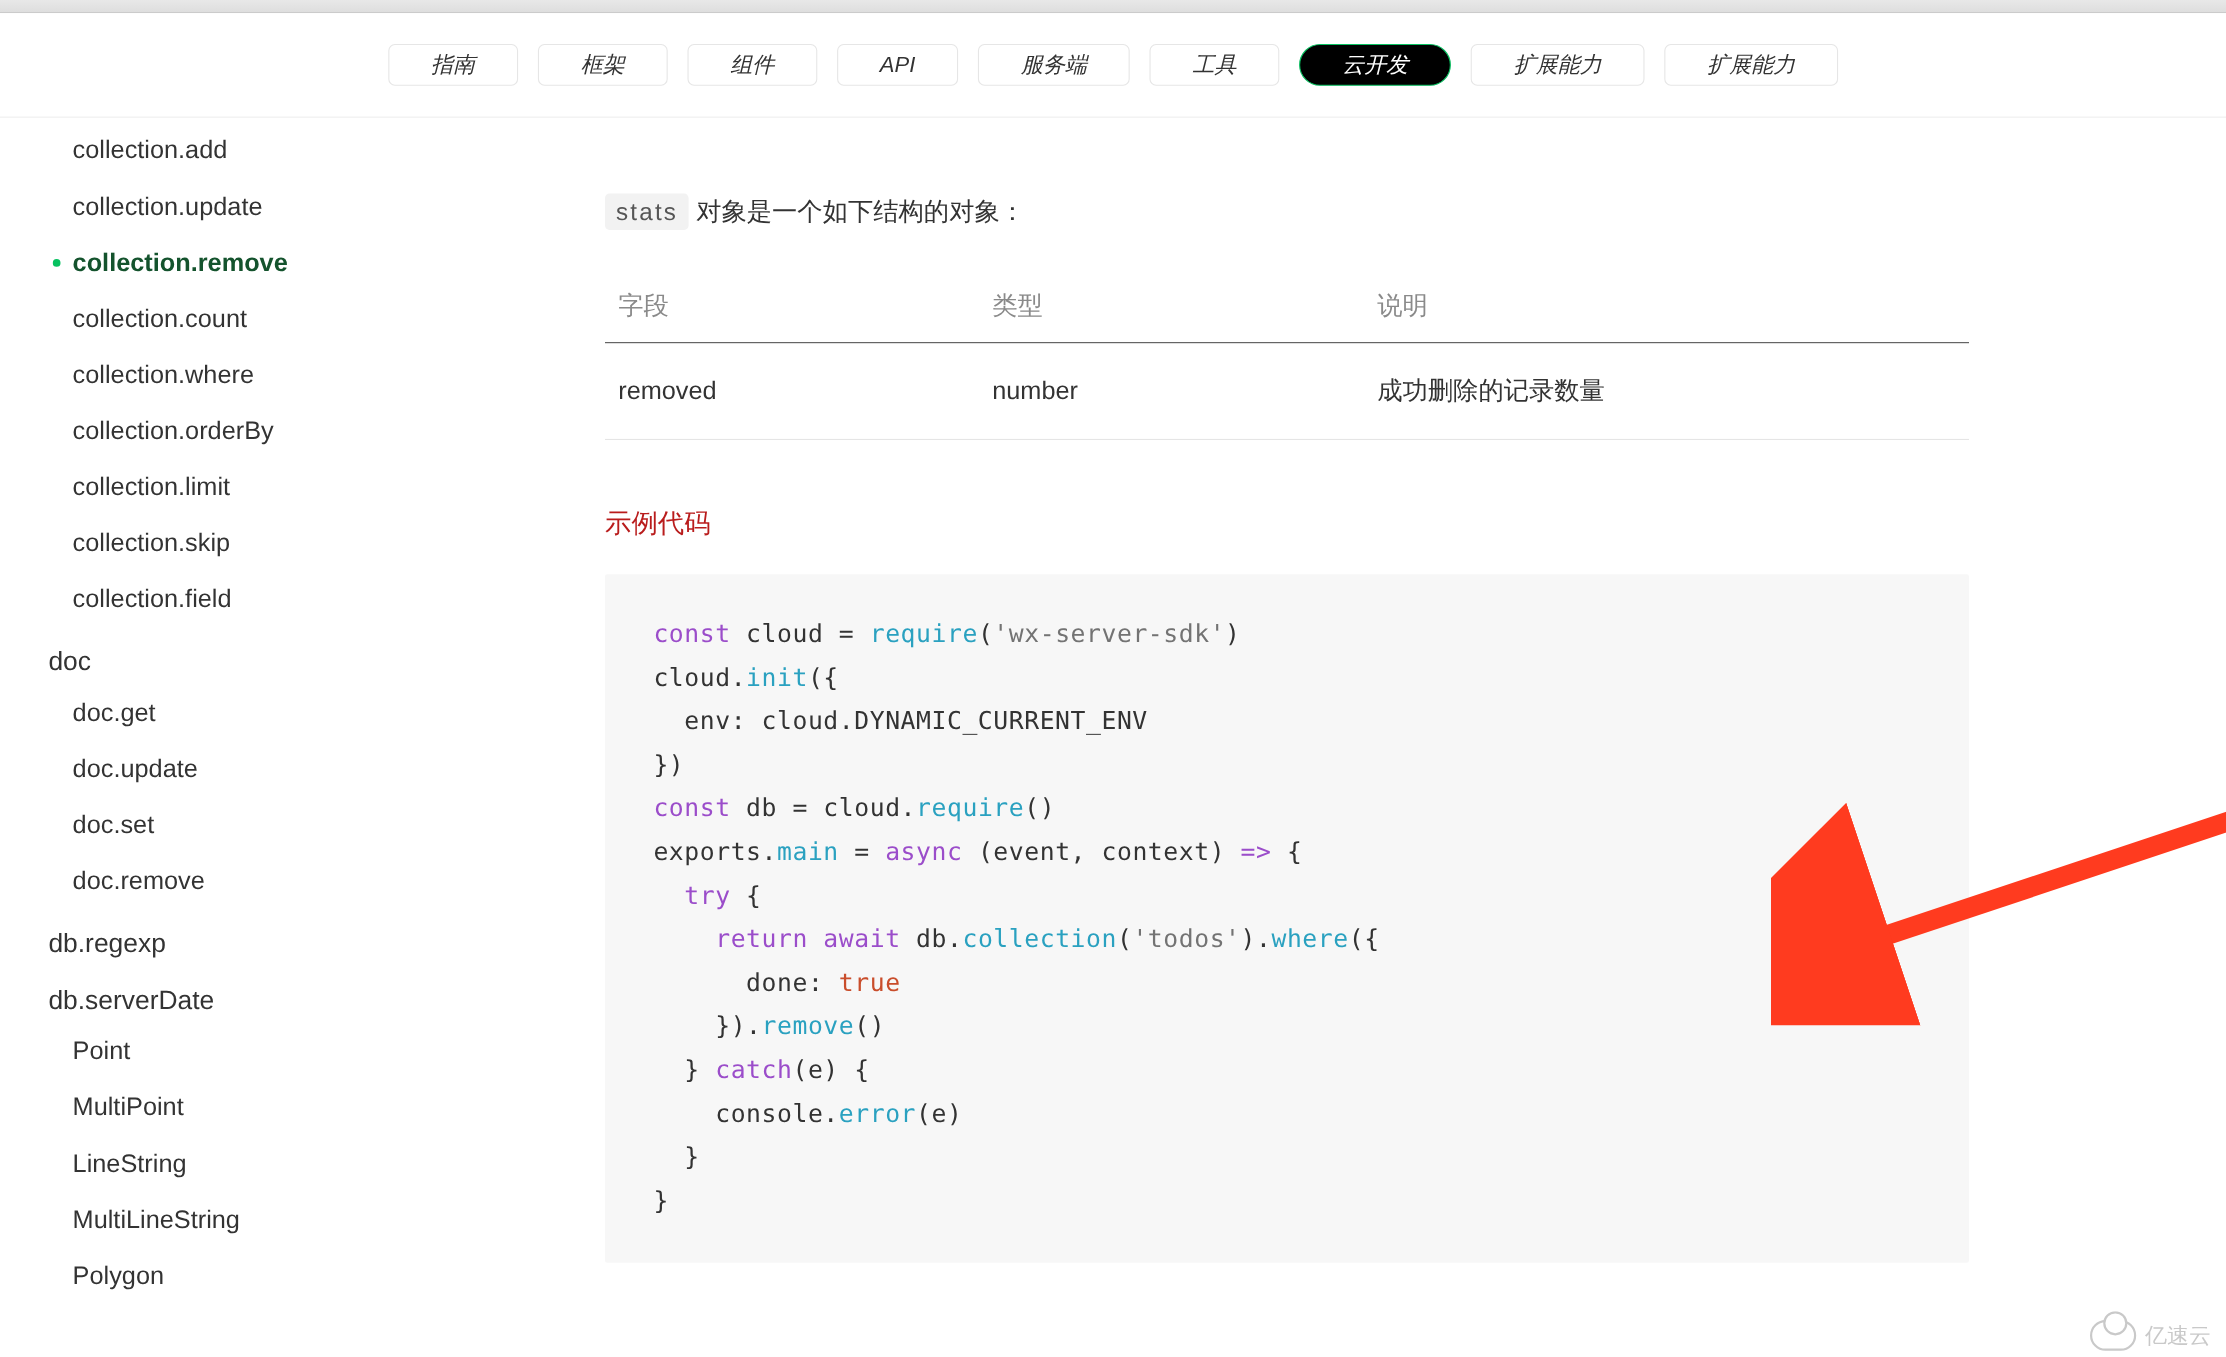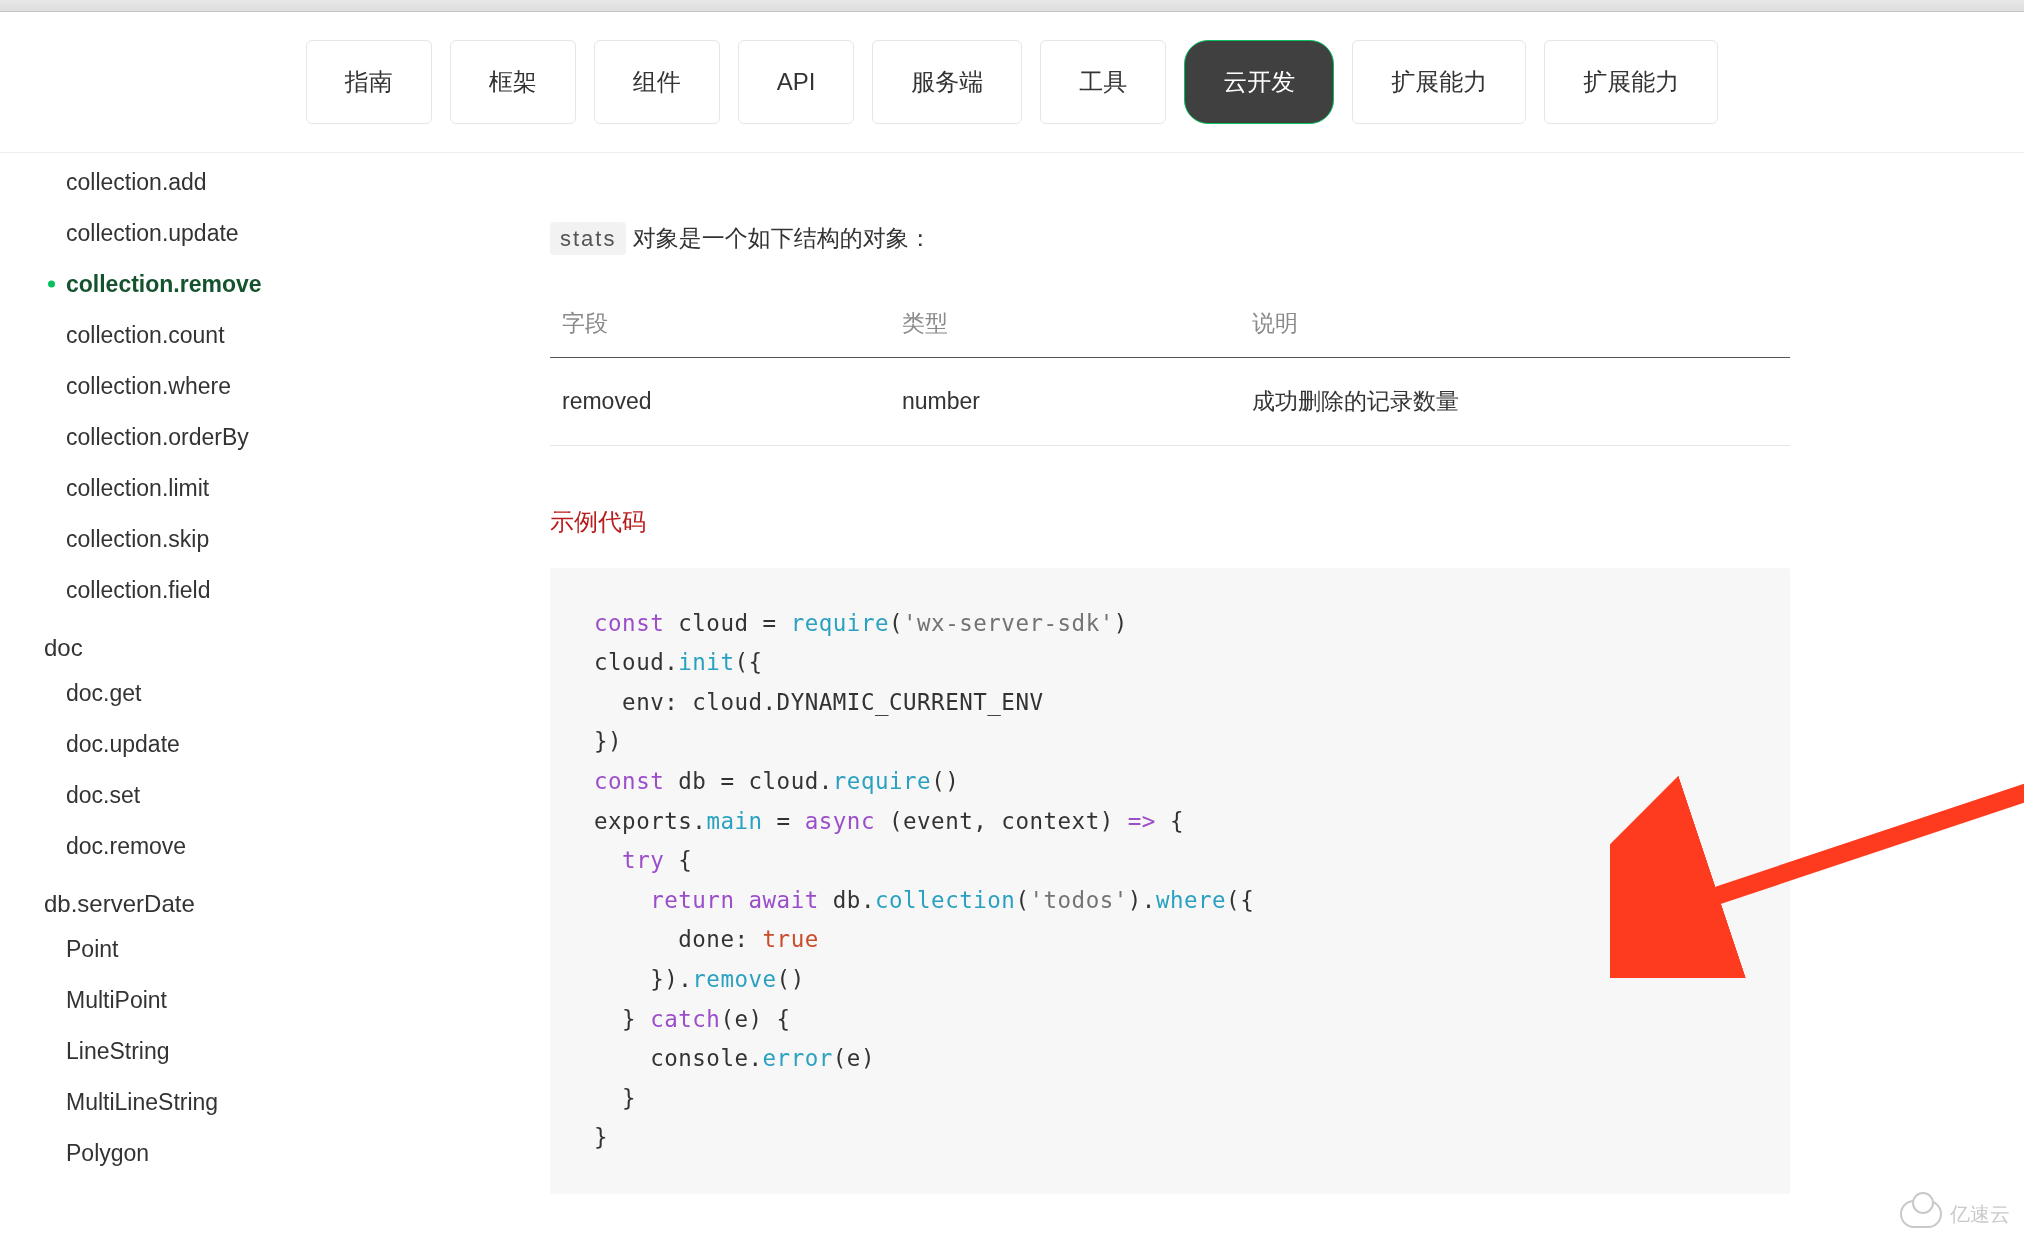--- a/index.html
+++ b/index.html
@@ -20,31 +20,32 @@
   .tab-bar {
     display: flex;
     justify-content: center;
     align-items: center;
     gap: 18px;
     padding: 28px 0;
     background: #fff;
     border-bottom: 1px solid #eee;
   }
   .tab-btn {
-    padding: 24px 38px;
+    padding: 4px 38px;
     border-radius: 6px;
     background: #fff;
     border: 1px solid #e6e6e6;
-    font-size: 24px;
+    font-size: 20px;
     color: #333;
     cursor: pointer;
     line-height: 1.4;
+    font-style: italic;
   }
   .tab-btn.active {
-    background: #404040;
+    background: #000000;
     color: #fff;
     border-color: #07c160;
     font-weight: 500;
     border-radius: 24px;
   }
 
   .layout {
     display: flex;
     height: calc(1234px - 12px - 100px);
   }
@@ -213,20 +214,21 @@
     <div class="side-item">collection.limit</div>
     <div class="side-item">collection.skip</div>
     <div class="side-item">collection.field</div>
 
     <div class="side-group-title">doc</div>
     <div class="side-item">doc.get</div>
     <div class="side-item">doc.update</div>
     <div class="side-item">doc.set</div>
     <div class="side-item">doc.remove</div>
 
+    <div class="side-group-title">db.regexp</div>
     <div class="side-group-title">db.serverDate</div>
     <div class="side-item">Point</div>
     <div class="side-item">MultiPoint</div>
     <div class="side-item">LineString</div>
     <div class="side-item">MultiLineString</div>
     <div class="side-item">Polygon</div>
   </aside>
 
   <main class="content">
 

